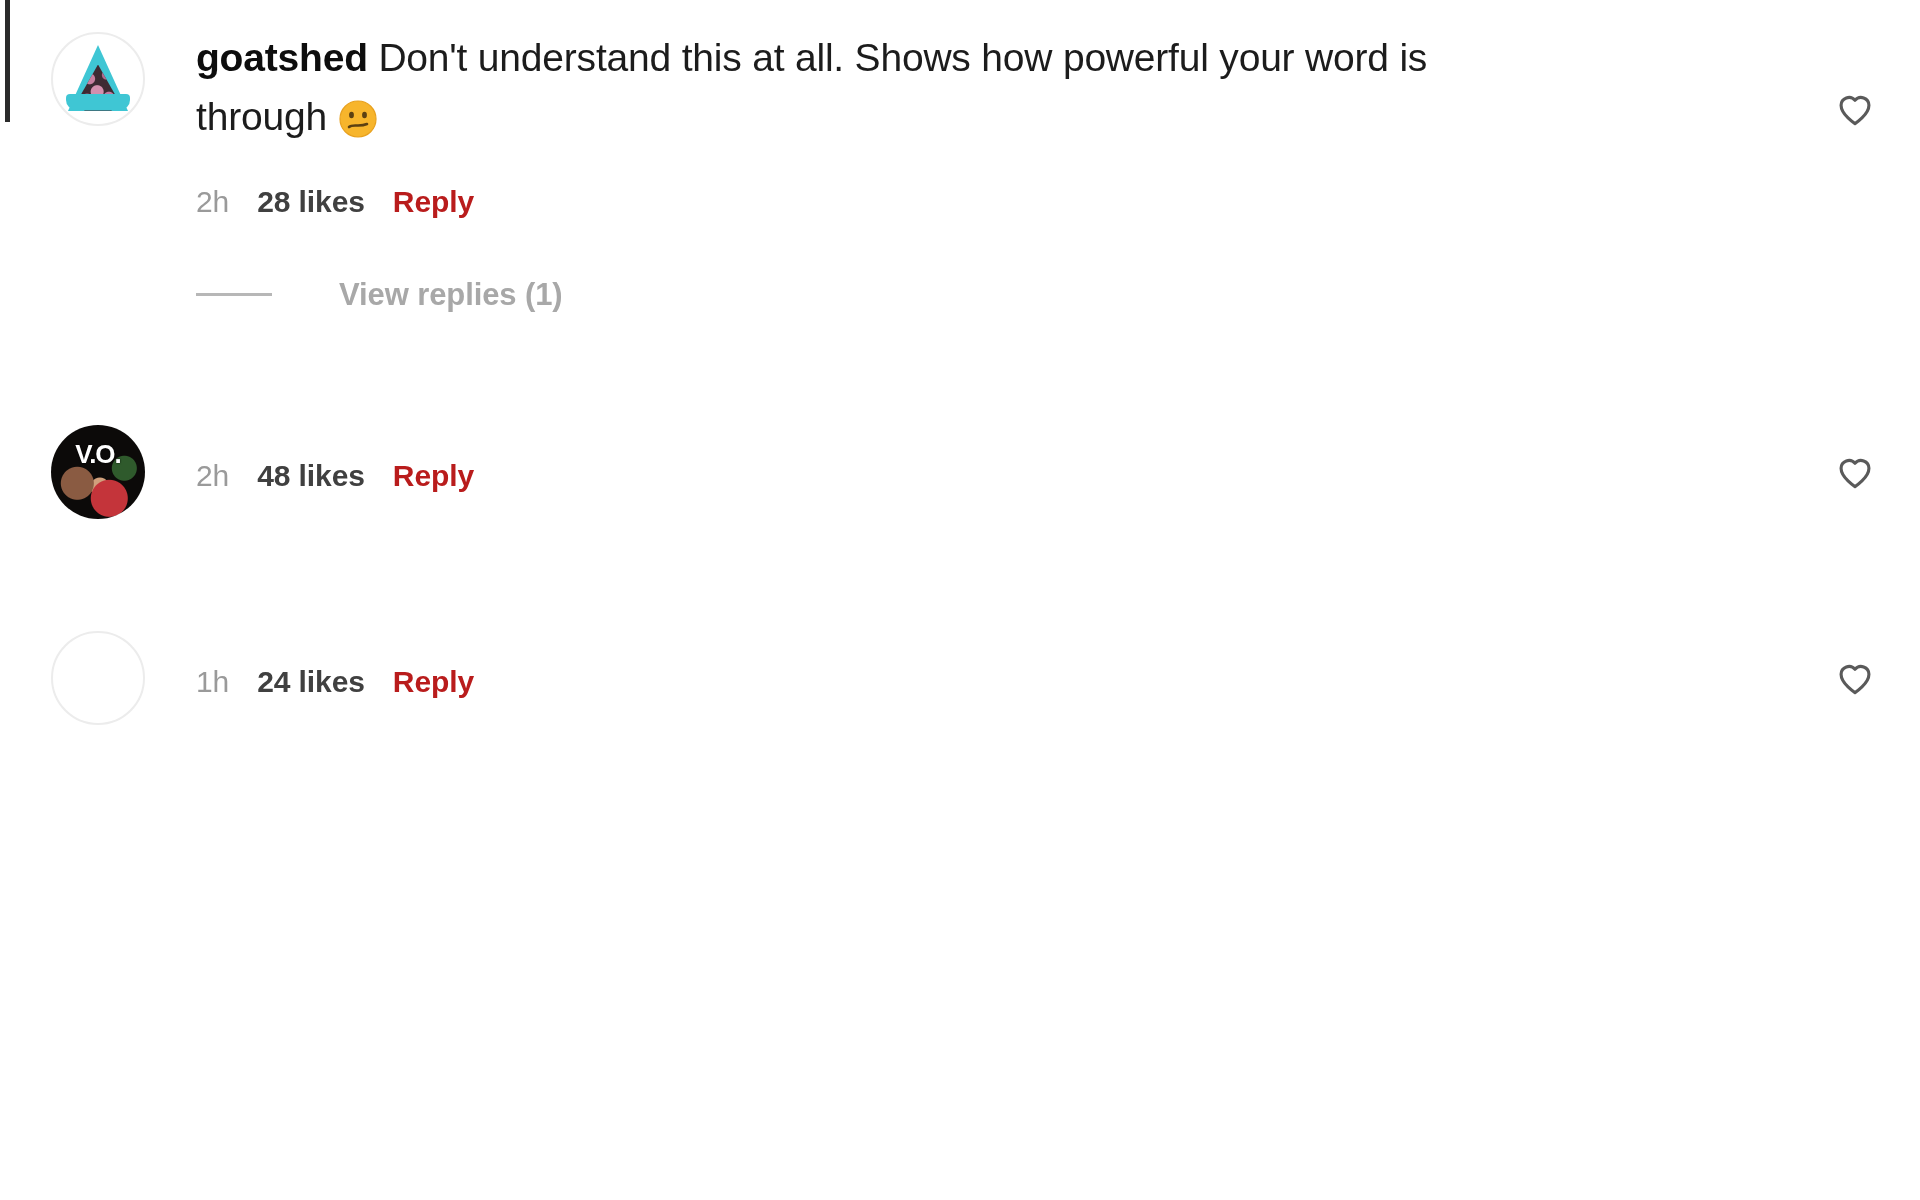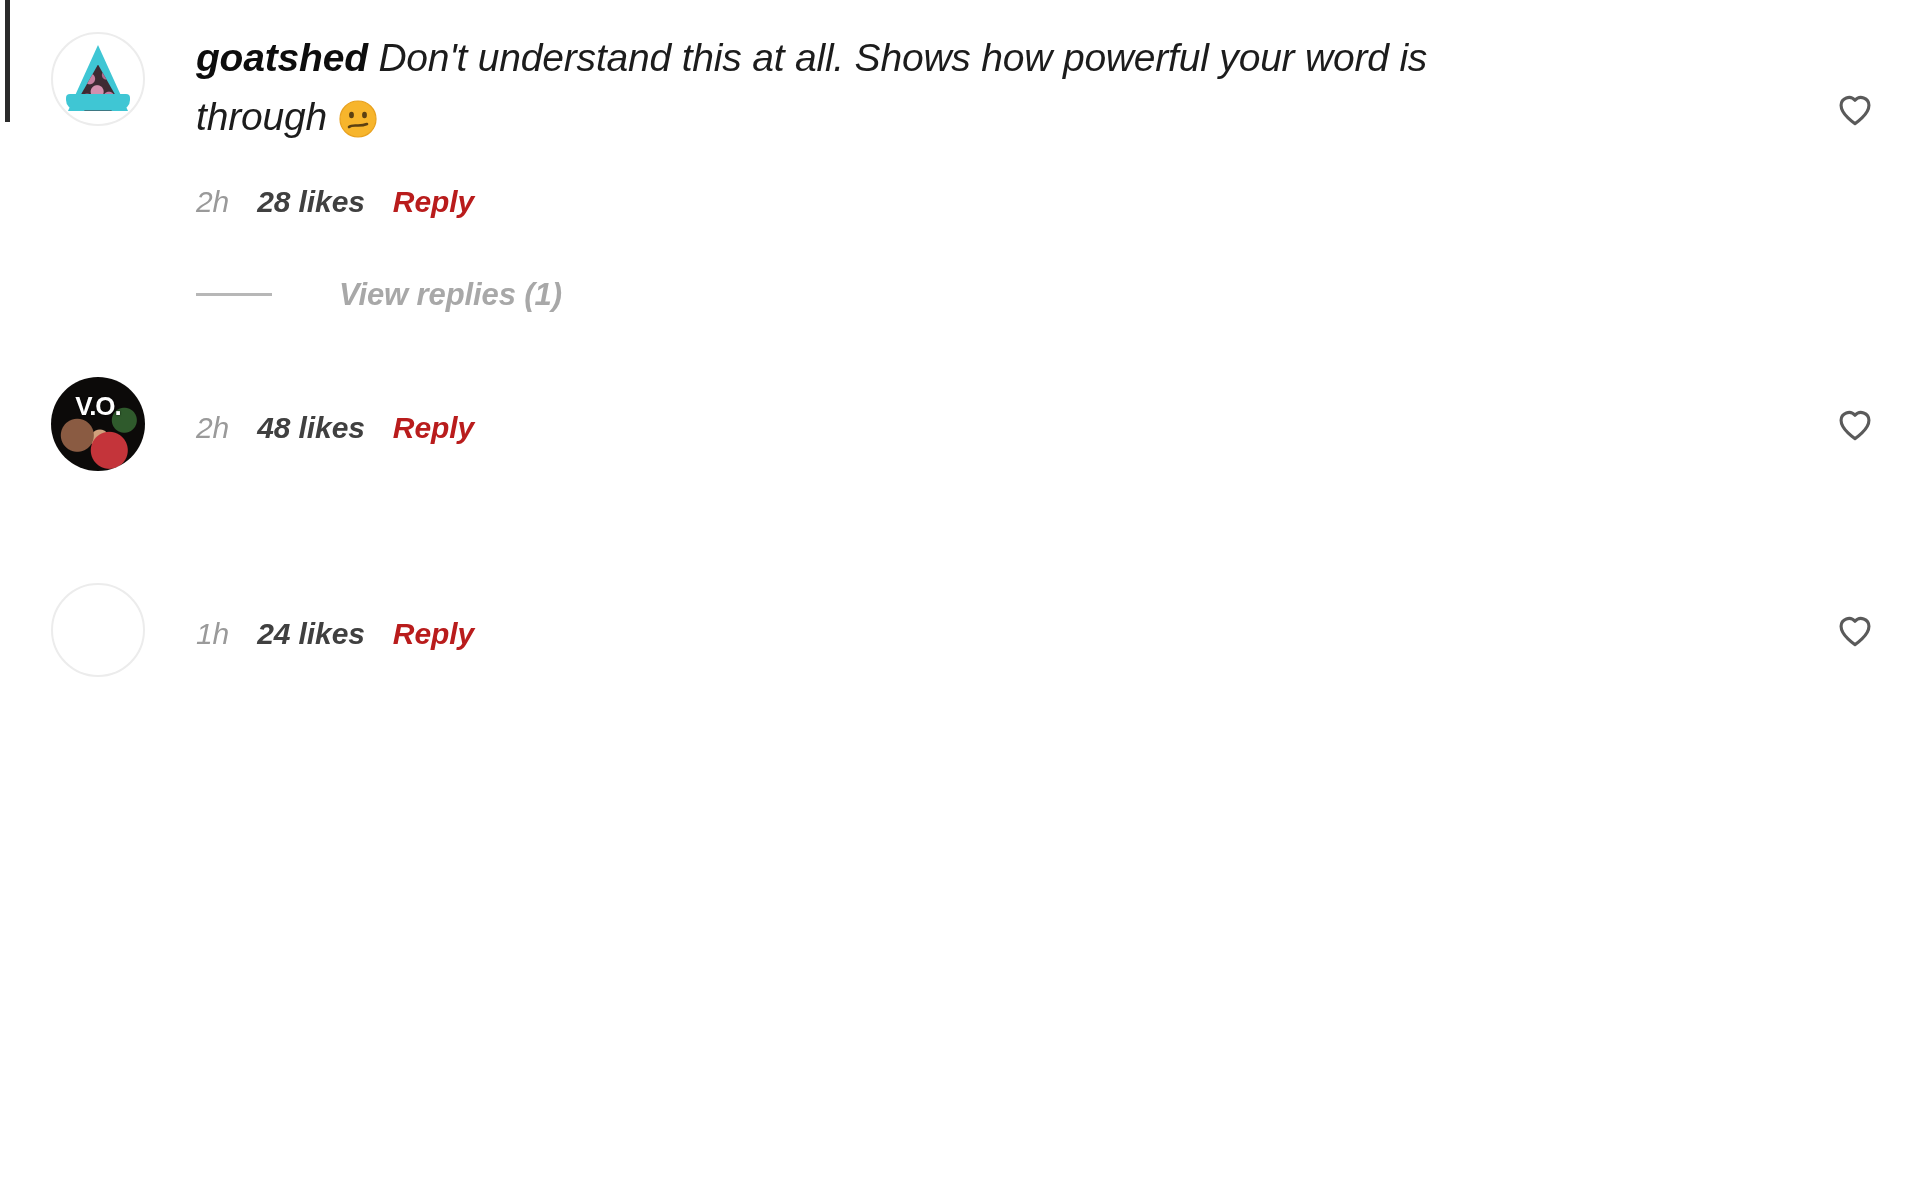--- a/index.html
+++ b/index.html
@@ -129,21 +129,20 @@
       radial-gradient(circle at 64% 56%, #e8b893 0 22px, transparent 23px),
       radial-gradient(circle at 50% 24%, #6d4b3a 0 16px, transparent 17px),
       radial-gradient(circle at 78% 30%, #9c6b4e 0 13px, transparent 14px),
       linear-gradient(160deg, #e9eef2 0%, #cfd8de 100%);
   }
 
   .body-col {
     flex: 1 1 auto;
     padding-right: 16px;
     min-width: 0;
-    font-style: italic;
   }
 
   .comment-text {
     font-size: 39px;
     line-height: 1.52;
     color: #1c1c1c;
     letter-spacing: -0.2px;
     max-width: 1235px;
     word-wrap: break-word;
   }
@@ -203,21 +202,21 @@
   .heart-btn {
     width: 44px;
     height: 44px;
     display: block;
   }
   .heart-btn svg { display: block; width: 44px; height: 44px; }
 
   
   #comment-0 { margin-top: 0; }
   #comment-0 .like-col { top: 58px; }
-  #comment-1 { margin-top: 60px; }
+  #comment-1 { margin-top: 108px; }
   #comment-1 .like-col { top: 28px; }
   #comment-2 { margin-top: 108px; }
   #comment-2 .like-col { top: 28px; }
 </style>
 </head>
 <body>
 
 <div class="edge-sliver"></div>
 
 <div class="comments-list">

